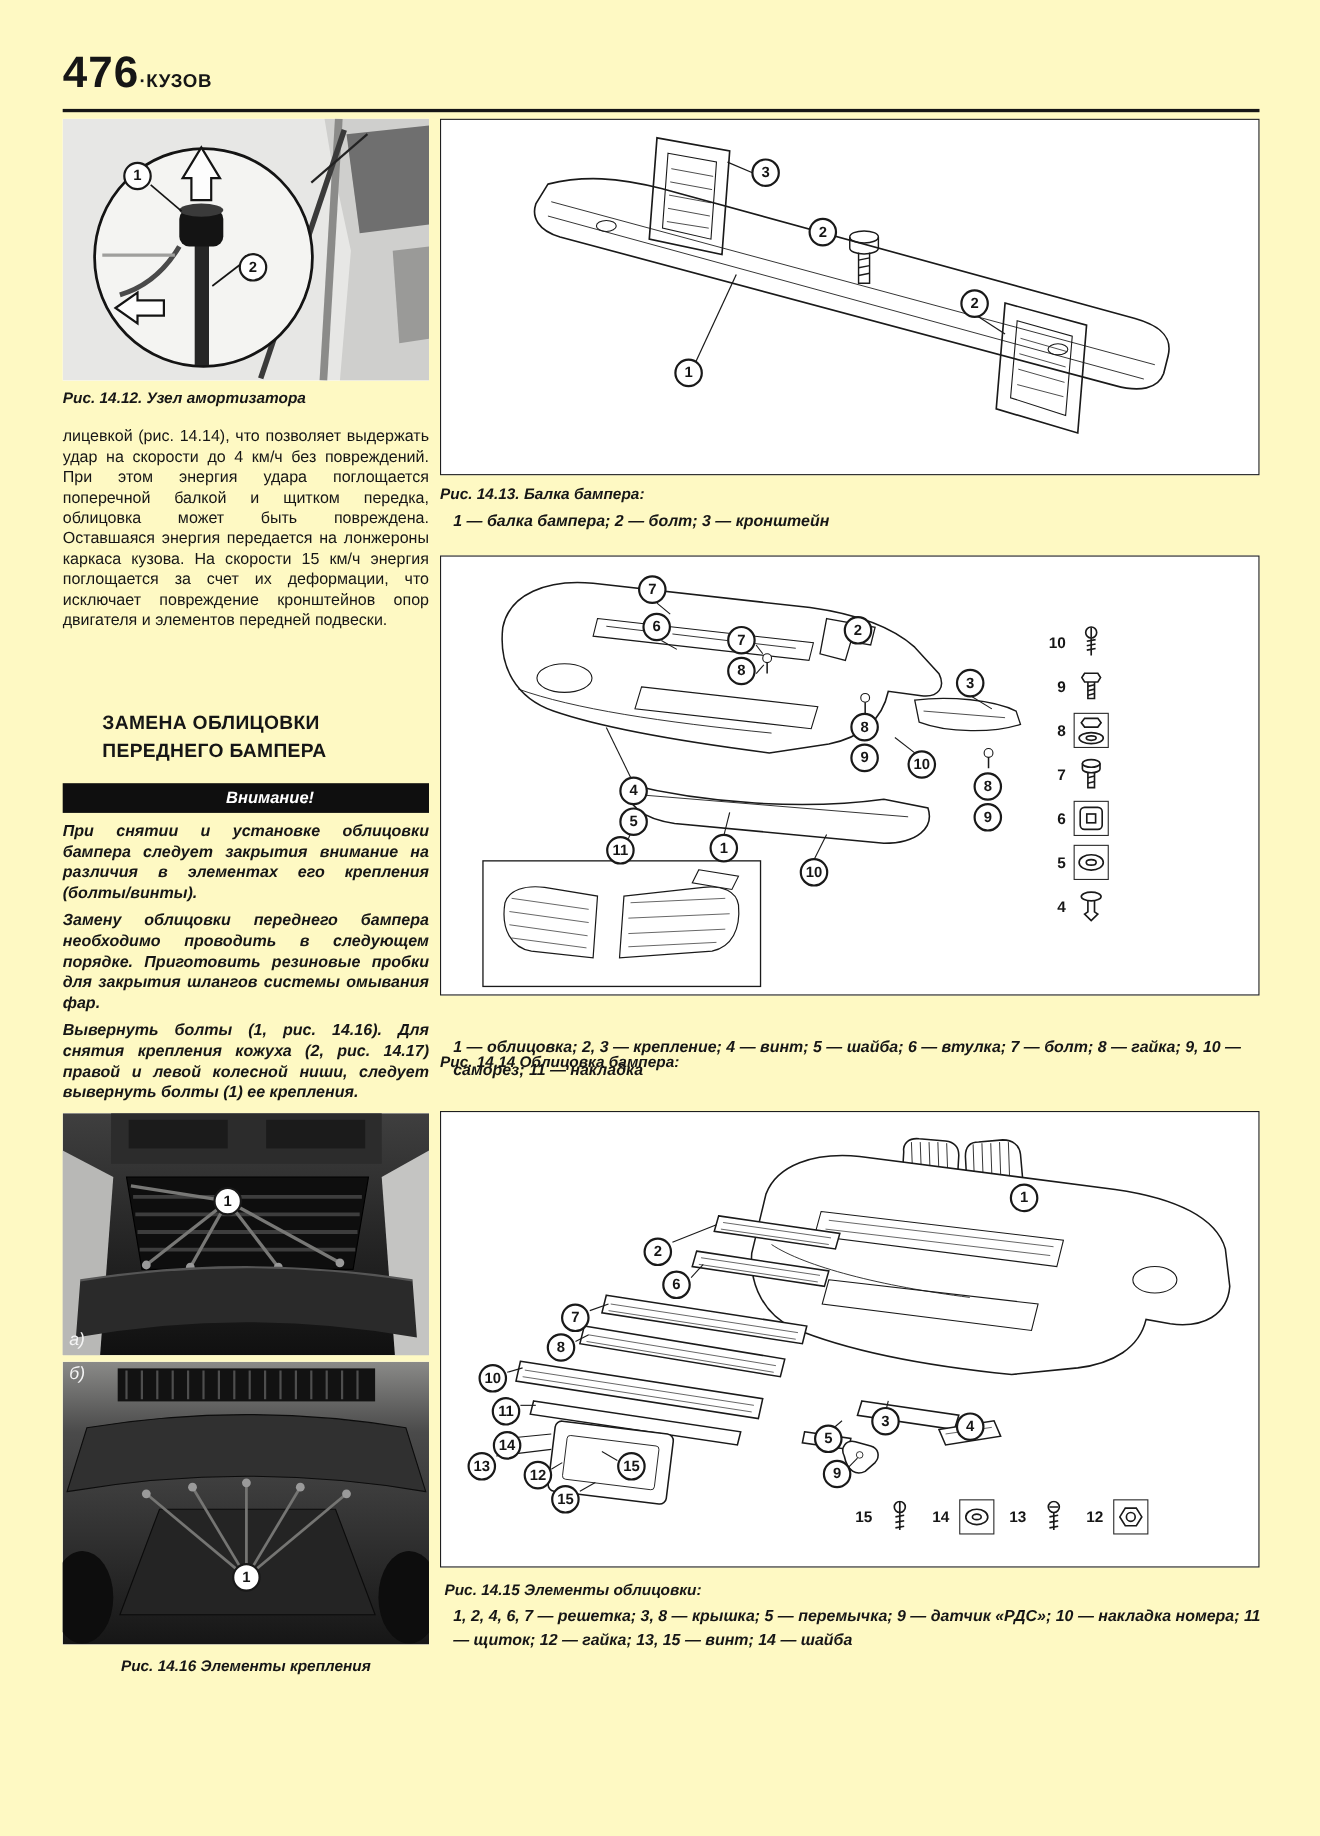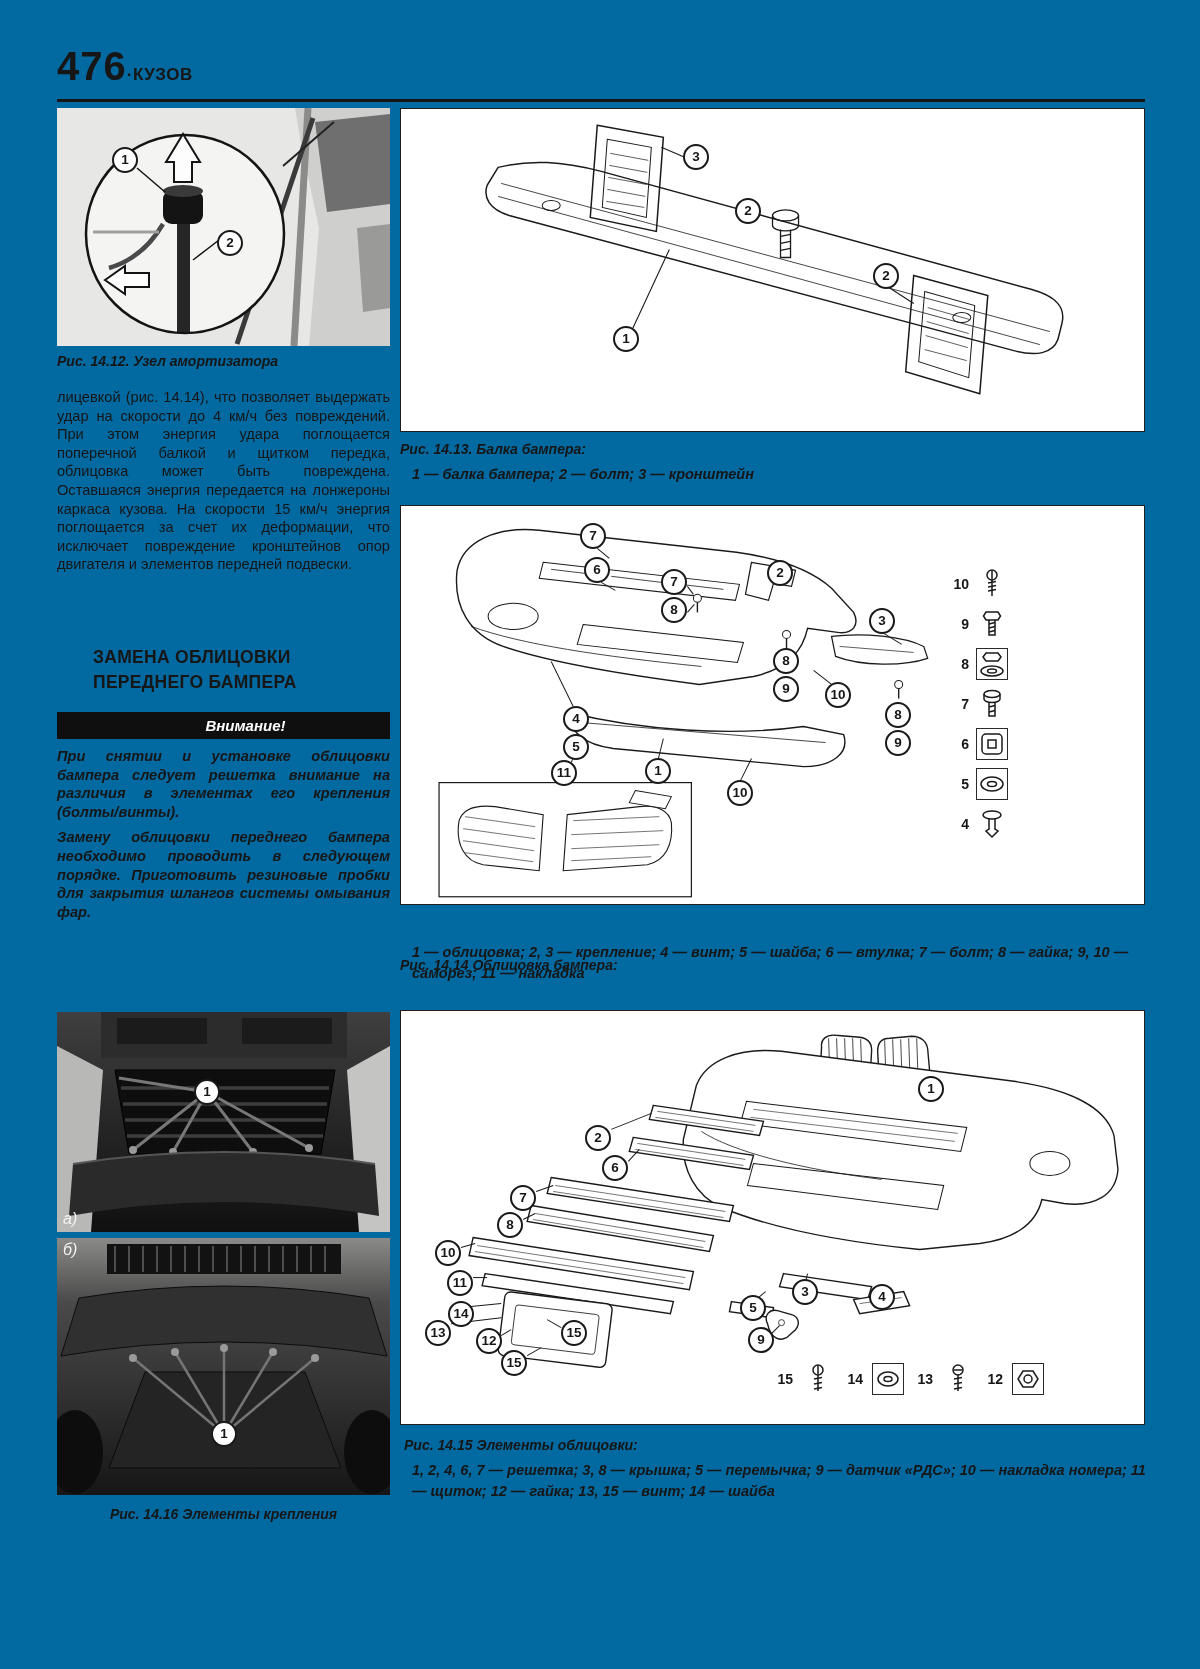--- a/index.html
+++ b/index.html
@@ -1,18 +1,18 @@
 <!DOCTYPE html>
 <html><head>
 <meta charset="utf-8">
 <style>
   * { margin:0; padding:0; box-sizing:border-box; }
   html,body { background:#ffffff; }
   .page {
-    position:relative; width:1200px; height:1669px; background:#0369a1;
+    position:relative; width:1200px; height:1669px; background:#fef9c3;
     font-family:"Liberation Sans", sans-serif; color:#161616; overflow:hidden;
   }
   .abs { position:absolute; }
   .pagenum { font-size:40px; font-weight:bold; letter-spacing:1px; }
   .pagesec { font-size:17px; font-weight:bold; letter-spacing:0.5px; }
   .headrule { position:absolute; left:57px; top:99px; width:1088px; height:2.5px; background:#161616; }
   .caption { font-weight:bold; font-style:italic; font-size:14px; line-height:1.25; }
   .legend  { font-weight:bold; font-style:italic; font-size:14.5px; line-height:1.42;margin-left:12px; }
   .bodytext { font-size:14.6px; line-height:18.6px; text-align:justify; }
   .warn { font-size:14.6px; line-height:18.6px; text-align:justify; font-weight:bold; font-style:italic; margin-bottom:7px; }
@@ -77,22 +77,23 @@
   <div class="abs" style="left:57px; top:645px; width:333px;">
     <div class="secheading">ЗАМЕНА ОБЛИЦОВКИ</div>
     <div class="secheading">ПЕРЕДНЕГО БАМПЕРА</div>
   </div>
 
   <div class="abs attention" style="left:57px; top:712px; width:333px;">
     <span>Внимание!</span>
   </div>
 
   <div class="abs" style="left:57px; top:747px; width:333px;">
-    <p class="warn">При снятии и установке облицовки бампера следует решетка внимание на различия в элементах его крепления (болты/винты).</p>
+    <p class="warn">При снятии и установке облицовки бампера следует закрытия внимание на различия в элементах его крепления (болты/винты).</p>
     <p class="warn">Замену облицовки переднего бампера необходимо проводить в следующем порядке. Приготовить резиновые пробки для закрытия шлангов системы омывания фар.</p>
+    <p class="warn">Вывернуть болты (1, рис. 14.16). Для снятия крепления кожуха (2, рис. 14.17) правой и левой колесной ниши, следует вывернуть болты (1) ее крепления.</p>
   </div>
 
   <div class="figplain" style="left:57px; top:1012px; width:333px; height:220px;">
     <svg class="lineart" viewBox="0 0 333 220">
       <defs>
         <linearGradient id="gpa" x1="0" y1="0" x2="0" y2="1">
           <stop offset="0" stop-color="#3f3f3f"></stop>
             <stop offset="0.55" stop-color="#242424"></stop>
             <stop offset="1" stop-color="#101010"></stop>
         </linearGradient>

